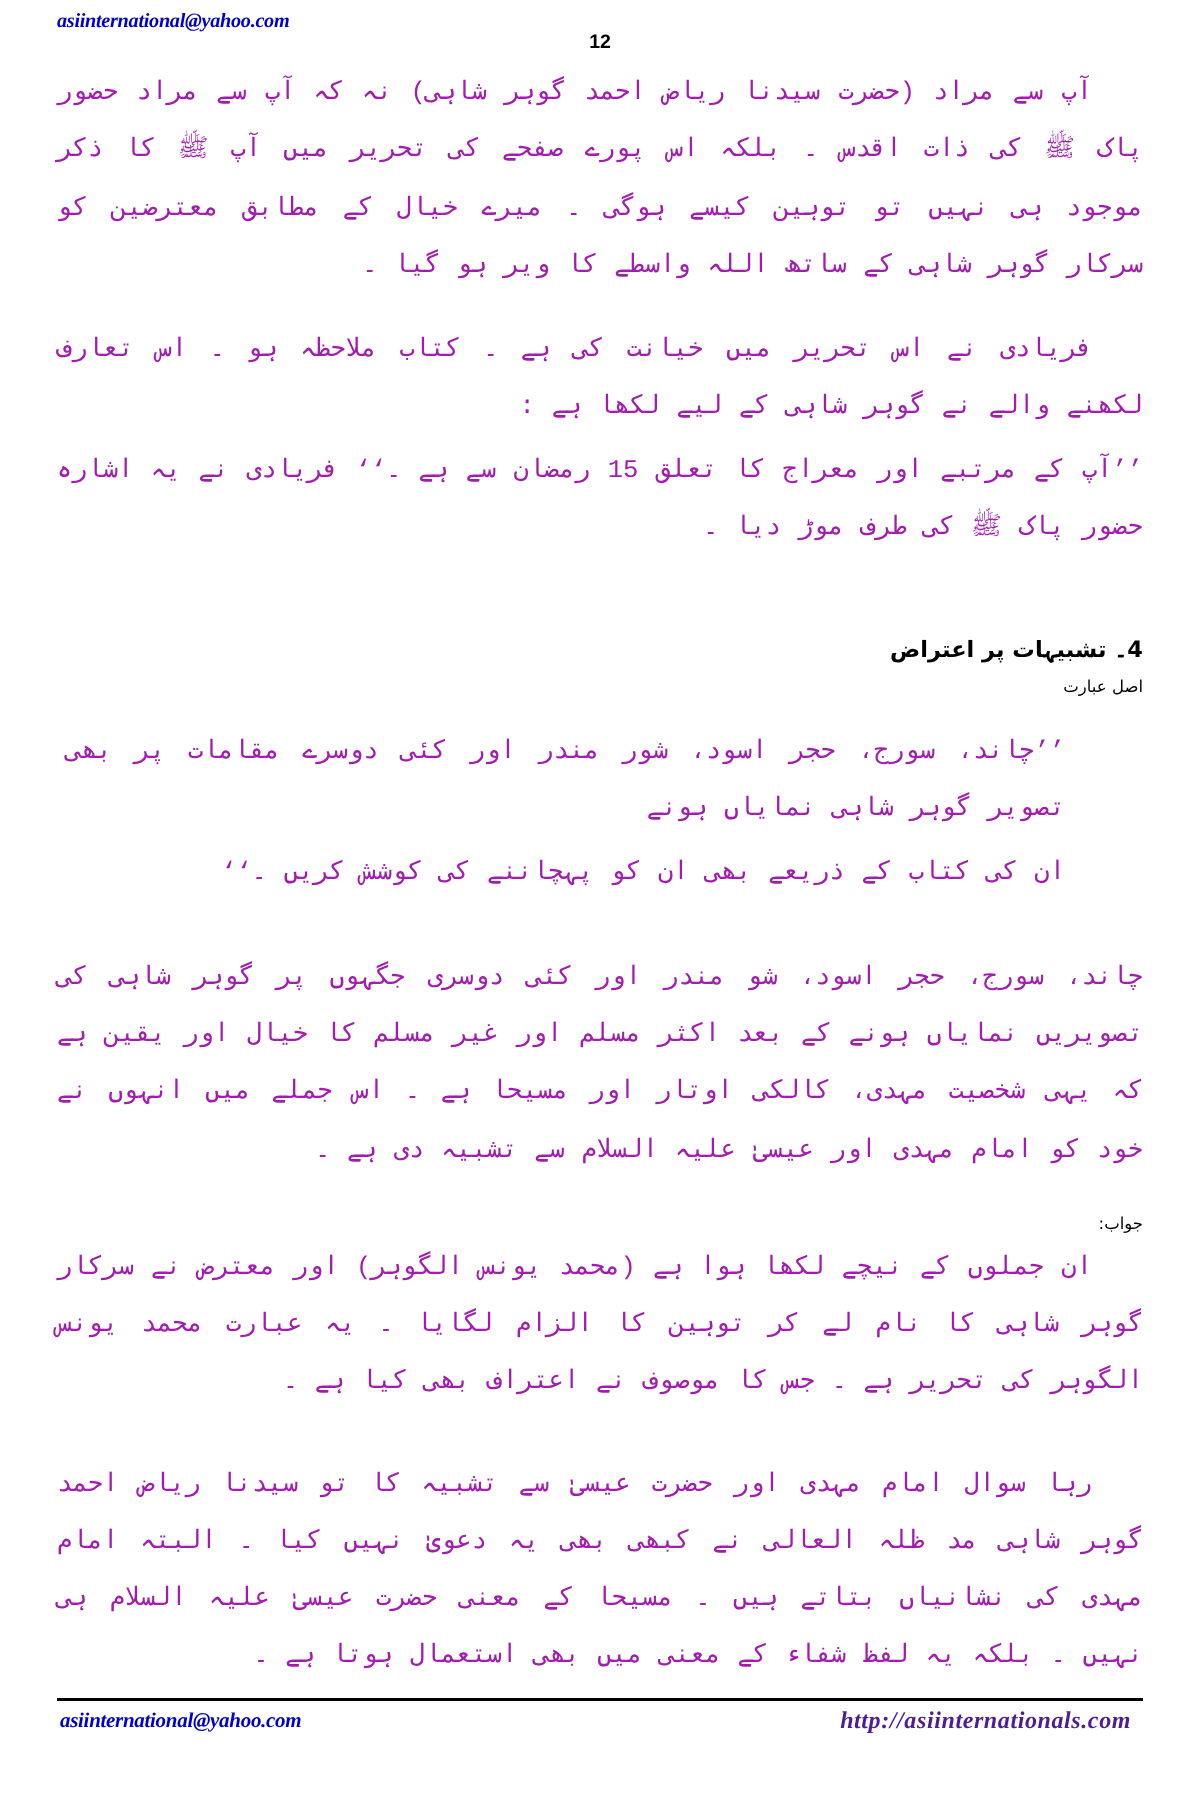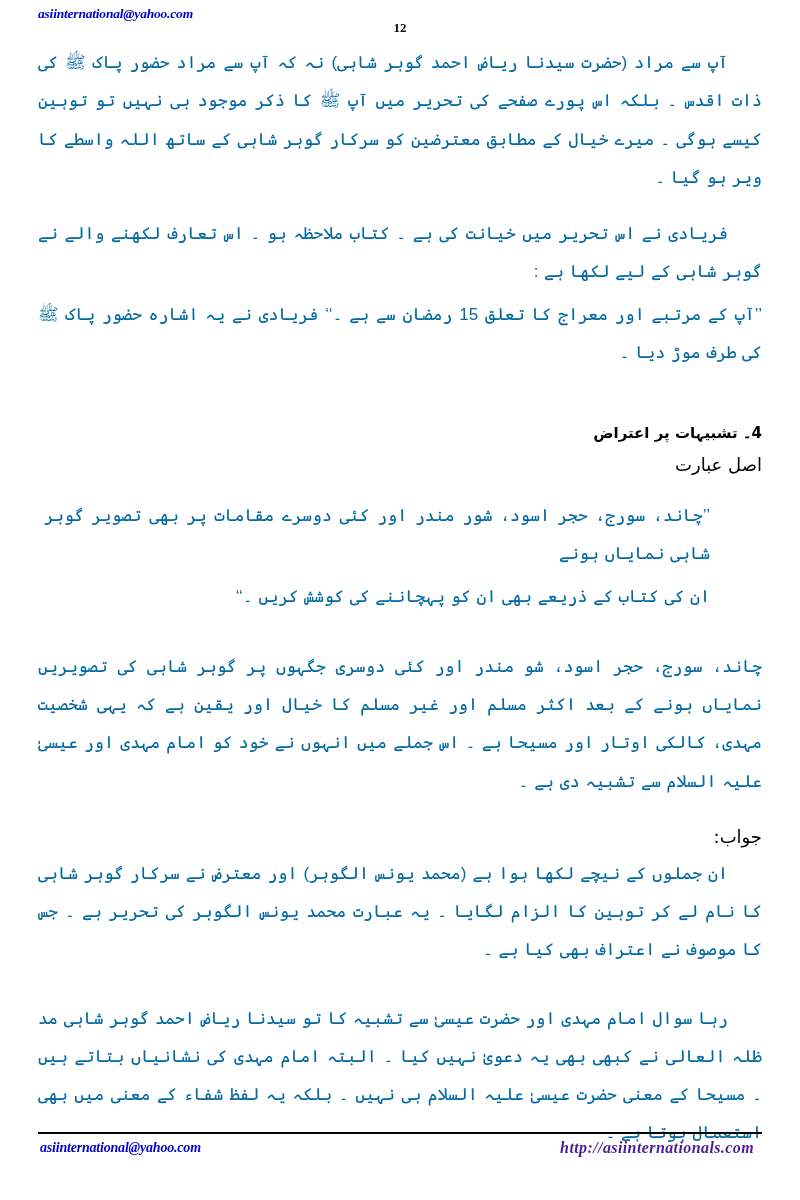--- a/index.html
+++ b/index.html
@@ -47,43 +47,43 @@
     letter-spacing: -0.2px;
     white-space: nowrap;
   }
   .header-pagenum {
     position: absolute;
     top: 14px;
     left: 0;
     right: 0;
     text-align: center;
     direction: ltr;
-    font-family: Liberation Serif, serif;
+    font-family: Liberation Sans, sans-serif;
     font-weight: bold;
     font-size: 13px;
     color: #000000;
   }
 
   
   .content {
     position: absolute;
     top: 44px;
     left: 38px;
     right: 38px;
     bottom: 70px;
     direction: rtl;
     text-align: right;
   }
 
   .urdu {
-    font-family: Liberation Sans, sans-serif;
+    font-family: Liberation Mono, monospace;
     direction: rtl;
     text-align: justify;
     text-align-last: right;
-    color: #0369a1;
+    color: #a21caf;
     font-size: 17px;
     line-height: 2.25;
     word-spacing: 1px;
   }
 
   .para {
     margin: 0 0 4px 0;
   }
   .para-indent {
     text-indent: 34px;
@@ -104,21 +104,21 @@
     unicode-bidi: plaintext;
   }
   .heading-row {
     text-align: right;
   }
 
   .label-line {
     font-family: "DejaVu Sans", "Liberation Sans", sans-serif;
     direction: rtl;
     text-align: right;
-    font-size: 18px;
+    font-size: 11px;
     line-height: 2.0;
     margin: 0;
   }
   .label-right {
     text-align: right;
   }
 
   .quote-block {
     margin: 0;
     padding: 0 52px 0 6px;

